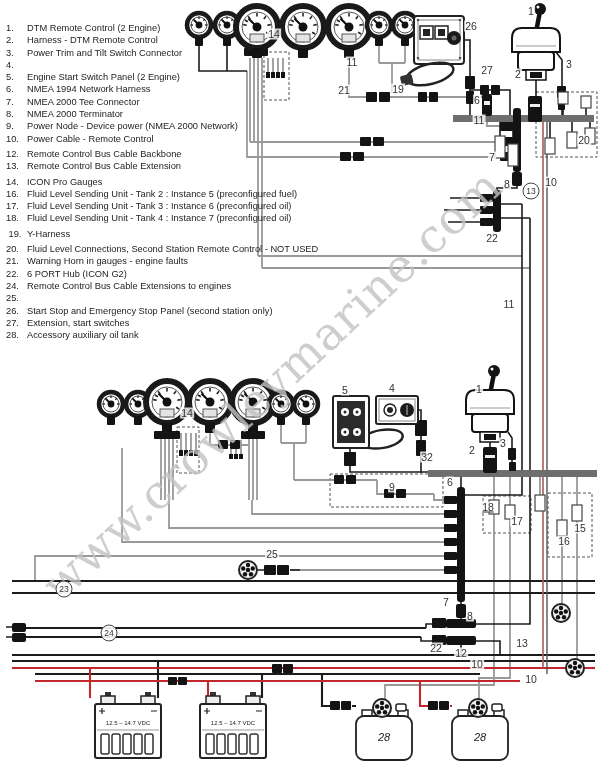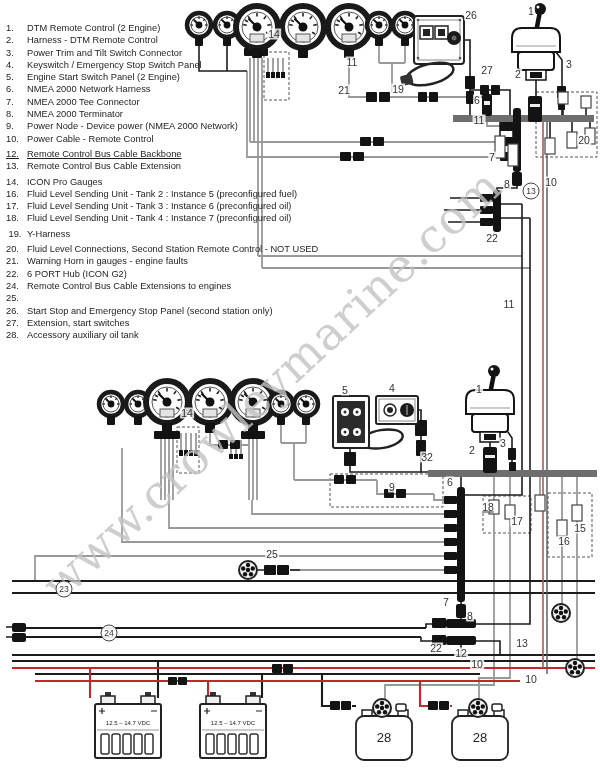--- a/index.html
+++ b/index.html
@@ -11,21 +11,21 @@
   .ln{width:18px;flex:0 0 18px;}
   .lt{margin-left:3px;white-space:nowrap;}
   #watermark{position:absolute;left:272px;top:385px;transform:translate(-50%,-50%) rotate(-43deg);
              font-family:"DejaVu Serif",serif;font-size:46px;color:#c3c3c3;opacity:.8;
              white-space:nowrap;letter-spacing:1px;pointer-events:none;}
   .co{position:absolute;transform:translate(-50%,-50%);font-size:10.5px;color:#333;
       background:rgba(255,255,255,.82);padding:0 1px;line-height:11px;}
   .co.circ{width:15px;height:15px;border:1px solid #444;border-radius:50%;font-size:8.5px;
       line-height:15px;text-align:center;padding:0;background:rgba(255,255,255,.9);}
   .units{position:absolute;transform:translate(-50%,-50%);font-size:6px;color:#222;white-space:nowrap;}
-  .tanklab{position:absolute;transform:translate(-50%,-50%);font-size:13px;color:#222;}
+  .tanklab{position:absolute;transform:translate(-50%,-50%);font-size:11px;color:#222;font-style:italic;}
 </style>
 </head>
 <body>
 
 <div id="stage">
 
 <svg id="diagram-svg" width="600" height="769" viewBox="0 0 600 769">
 <defs>
   <g id="gauge-lg">
     <circle r="21" fill="#fff" stroke="#1a1a1a" stroke-width="6"></circle>
@@ -355,47 +355,46 @@
       <div class="lrow">
         <span class="ln">2.</span>
         <span class="lt">Harness - DTM Remote Control</span>
       </div>
       <div class="lrow">
         <span class="ln">3.</span>
         <span class="lt">Power Trim and Tilt Switch Connector</span>
       </div>
       <div class="lrow">
         <span class="ln">4.</span>
-        <span class="lt">Keyswitch / Emergency Stop Switch Panel</span>
       </div>
       <div class="lrow">
         <span class="ln">5.</span>
         <span class="lt">Engine Start Switch Panel (2 Engine)</span>
       </div>
       <div class="lrow">
         <span class="ln">6.</span>
-        <span class="lt">NMEA 2000 Network Harness</span>
+        <span class="lt">NMEA 1994 Network Harness</span>
       </div>
       <div class="lrow">
         <span class="ln">7.</span>
         <span class="lt">NMEA 2000 Tee Connector</span>
       </div>
       <div class="lrow">
         <span class="ln">8.</span>
         <span class="lt">NMEA 2000 Terminator</span>
       </div>
       <div class="lrow">
         <span class="ln">9.</span>
         <span class="lt">Power Node - Device power (NMEA 2000 Network)</span>
       </div>
       <div class="lrow">
         <span class="ln">10.</span>
         <span class="lt">Power Cable - Remote Control</span>
       </div>
-      <div class="lrow" style="margin-top: 3px; text-decoration: underline;">
+      <div class="lrow" style="margin-top: 3px;">
         <span class="ln">12.</span>
         <span class="lt">Remote Control Bus Cable Backbone</span>
       </div>
       <div class="lrow">
         <span class="ln">13.</span>
         <span class="lt">Remote Control Bus Cable Extension</span>
       </div>
       <div class="lrow" style="margin-top: 3px;">
         <span class="ln">14.</span>
         <span class="lt">ICON Pro Gauges</span>
@@ -447,21 +446,21 @@
         <span class="ln">28.</span>
         <span class="lt">Accessory auxiliary oil tank</span>
       </div>
     </div>
 <div id="watermark">www.crowleymarine.com</div>
 <div id="callouts">
       <div class="co" style="left: 274px; top: 34px;">14</div>
       <div class="co" style="left: 296px; top: 90px; margin-left: 48px;">21</div>
       <div class="co" style="left: 352px; top: 62px;">11</div>
       <div class="co" style="left: 398px; top: 89px;">19</div>
-      <div class="co" style="left: 471px; top: 15px;">26</div>
+      <div class="co" style="left: 471px; top: 26px;">26</div>
       <div class="co" style="left: 487px; top: 70px;">27</div>
       <div class="co" style="left: 531px; top: 11px;">1</div>
       <div class="co" style="left: 518px; top: 74px;">2</div>
       <div class="co" style="left: 569px; top: 64px;">3</div>
       <div class="co" style="left: 477px; top: 100px;">6</div>
       <div class="co" style="left: 479px; top: 120px;">11</div>
       <div class="co" style="left: 492px; top: 157px;">7</div>
       <div class="co" style="left: 507px; top: 184px;">8</div>
       <div class="co circ" style="left: 531px; top: 191px;">13</div>
       <div class="co" style="left: 551px; top: 182px;">10</div>

